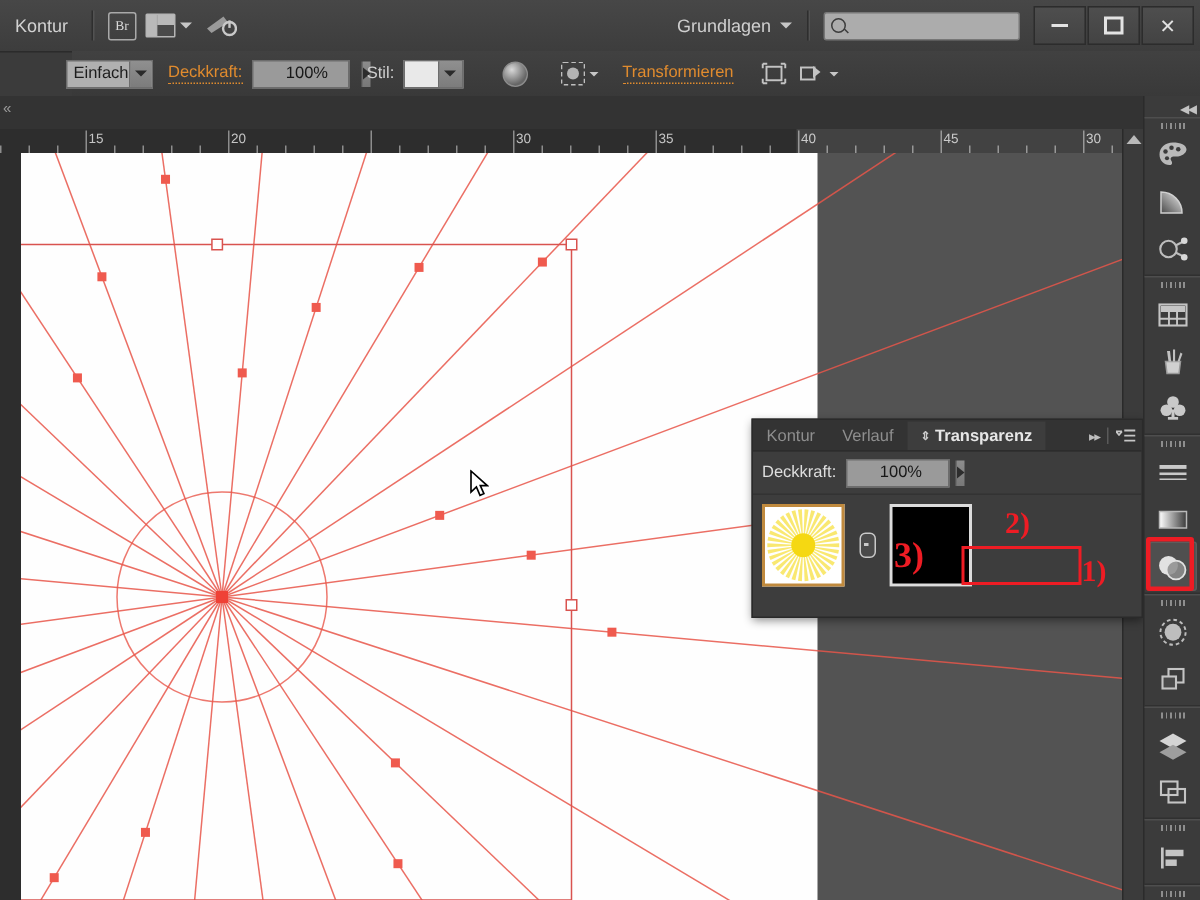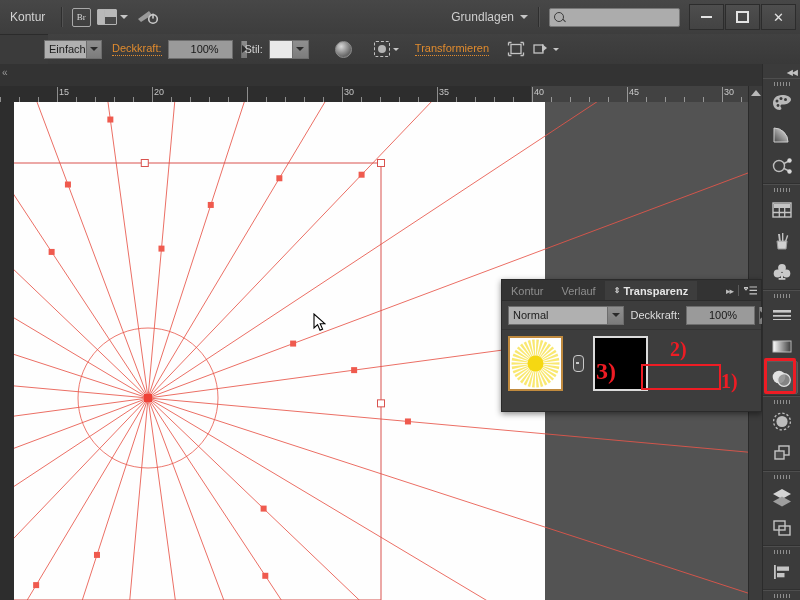--- a/index.html
+++ b/index.html
@@ -398,25 +398,20 @@
         <svg width="13" height="10" viewBox="0 0 13 10">
           <path d="M0 1.6 L4 1.6 M0 1.6 L2 4 L4 1.6" stroke="#c6c6c6" stroke-width="1.1" fill="none"></path>
           <g stroke="#c6c6c6" stroke-width="1.2">
               <path d="M5.5 1h7.5M5.5 4.4h7.5M5.5 7.8h7.5"></path>
             </g>
         </svg>
       </div>
     </div>
 
     <div class="prow1">
-      <div class="dd mode-dd">
-        <div class="txt">Normal</div>
-        <div style="flex:1"></div>
-        <div class="arw"></div>
-      </div>
       <div style="color:#dedede">Deckkraft:</div>
       <div class="nfield" style="width:67px">
         <span>100%</span>
         <div style="flex:1"></div>
         <div class="pl"></div>
       </div>
     </div>
 
     <div class="pbody">
       <div class="thumb">

